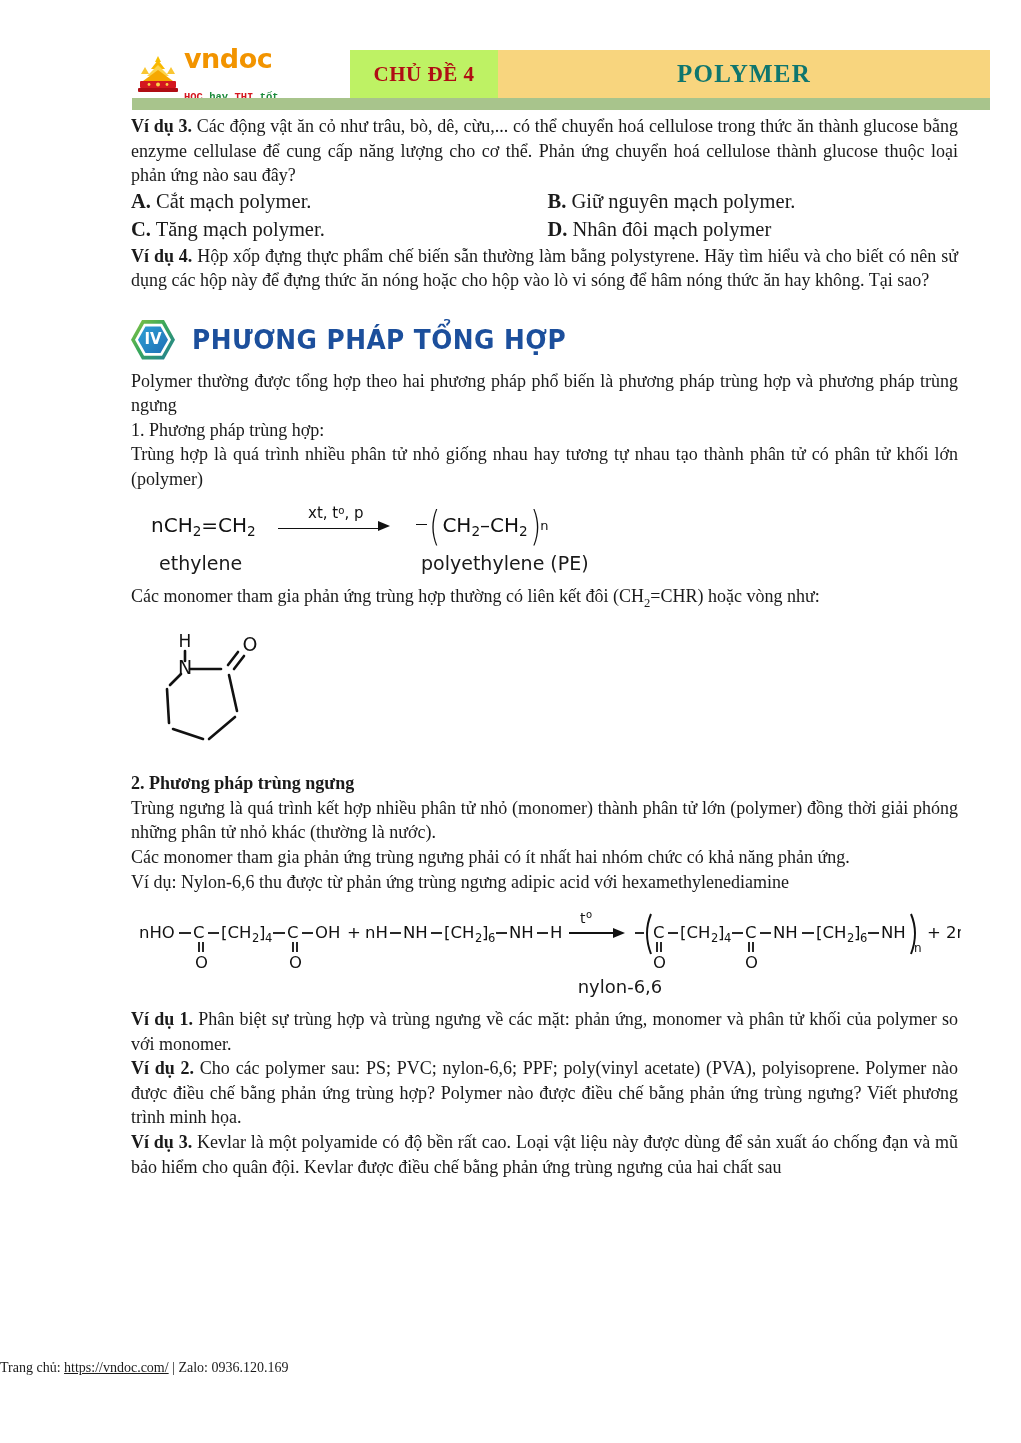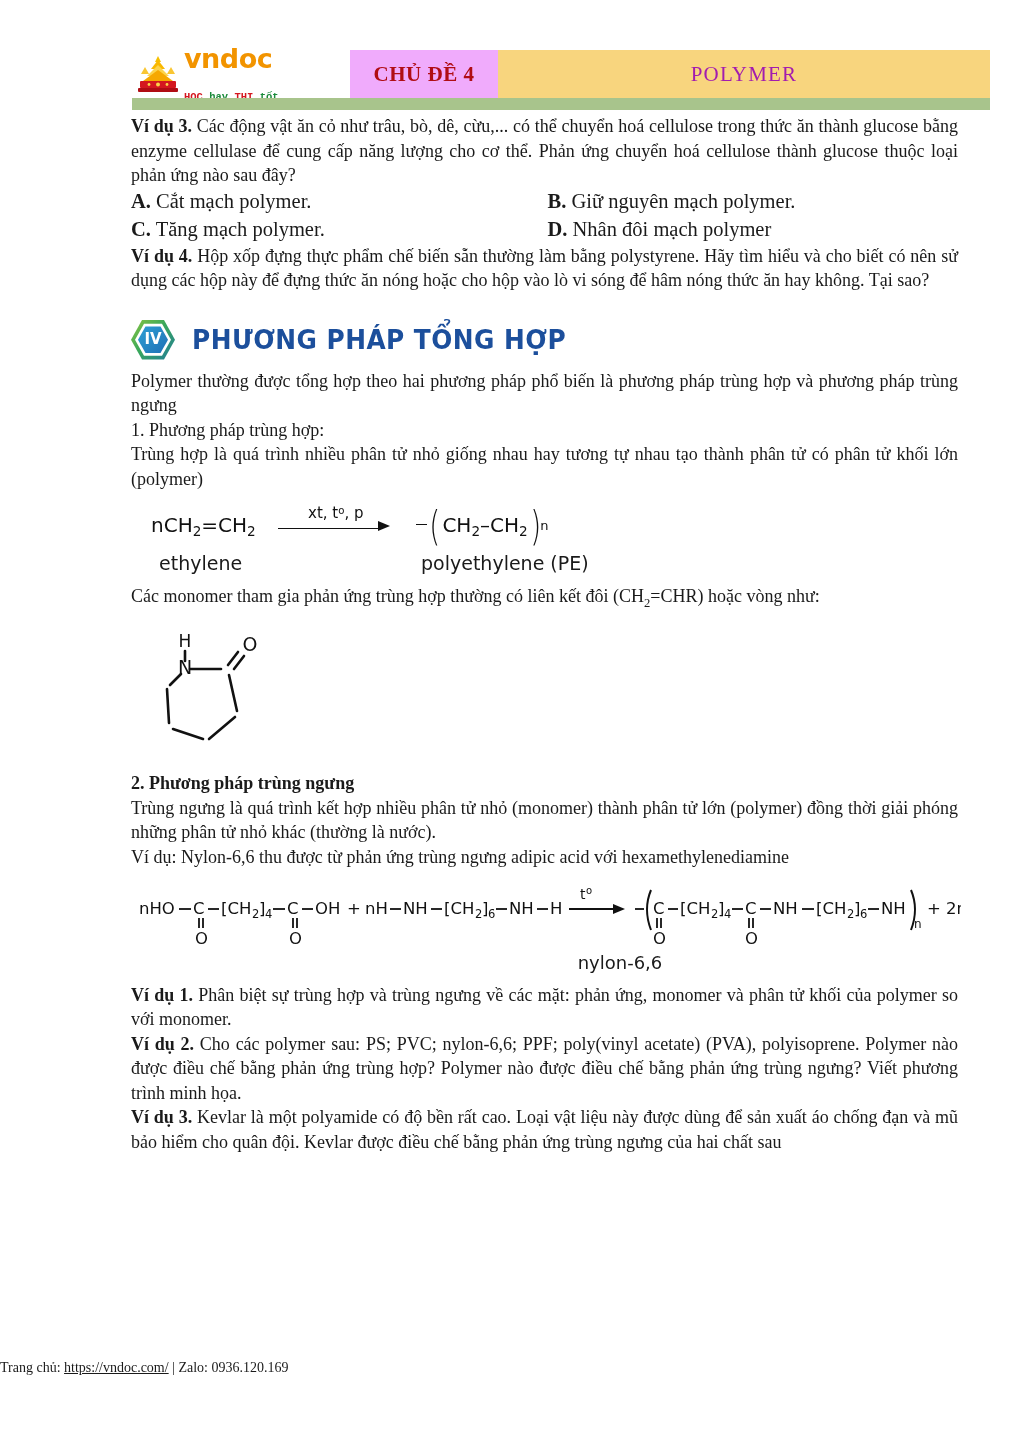--- a/index.html
+++ b/index.html
@@ -68,21 +68,21 @@
     margin-top: 20px;
     white-space: nowrap;
   }
   .tag-a { color: #d4171f; }
   .tag-b { color: #1a8a3a; }
   .tag-c { color: #d4171f; }
   .tag-d { color: #1a8a3a; }
 
   .chude-box {
     width: 148px;
-    background: #f0abfc;
+    background: #bef264;
     display: flex;
     align-items: center;
     justify-content: center;
   }
   .chude-text {
     font-family: "Liberation Serif", serif;
     font-weight: bold;
     font-size: 21px;
     color: #b00d14;
     letter-spacing: 0.5px;
@@ -90,23 +90,23 @@
   }
   .title-box {
     flex: 1;
     background: #f8d57e;
     display: flex;
     align-items: center;
     justify-content: center;
   }
   .title-text {
     font-family: "Liberation Serif", serif;
-    font-weight: normal;
-    font-size: 21px;
-    color: #a21caf;
+    font-weight: bold;
+    font-size: 25px;
+    color: #0f766e;
     letter-spacing: 1.2px;
   }
   .header-rule {
     position: absolute;
     left: 132px;
     top: 98px;
     width: 858px;
     height: 12px;
     background: #a8c48c;
   }
@@ -430,20 +430,21 @@
           <line x1="97" y1="44" x2="107" y2="31"></line>
         </g>
         <text x="48" y="49" font-family="DejaVu Sans, sans-serif" font-size="19" fill="#111" text-anchor="middle">N</text>
         <text x="48" y="22" font-family="DejaVu Sans, sans-serif" font-size="17" fill="#111" text-anchor="middle">H</text>
         <text x="113" y="26" font-family="DejaVu Sans, sans-serif" font-size="19" fill="#111" text-anchor="middle">O</text>
       </svg>
     </div>
 
     <p class="para nojust" style="margin-top:12px; font-weight:bold;">2. Phương pháp trùng ngưng</p>
     <p class="para">Trùng ngưng là quá trình kết hợp nhiều phân tử nhỏ (monomer) thành phân tử lớn (polymer) đồng thời giải phóng những phân tử nhỏ khác (thường là nước).</p>
+    <p class="para">Các monomer tham gia phản ứng trùng ngưng phải có ít nhất hai nhóm chức có khả năng phản ứng.</p>
     <p class="para nojust">Ví dụ: Nylon-6,6 thu được từ phản ứng trùng ngưng adipic acid với hexamethylenediamine</p>
 
     <div class="eq2">
       <svg width="826" height="66" viewBox="0 0 826 66" xmlns="http://www.w3.org/2000/svg">
         <g font-family="DejaVu Sans, sans-serif" font-size="16.5" fill="#111">
 
           <text x="4" y="30">nHO</text>
           <line x1="44" y1="25" x2="56" y2="25" stroke="#111" stroke-width="1.8"></line>
           <text x="58" y="30">C</text>
           <line x1="73" y1="25" x2="84" y2="25" stroke="#111" stroke-width="1.8"></line>

